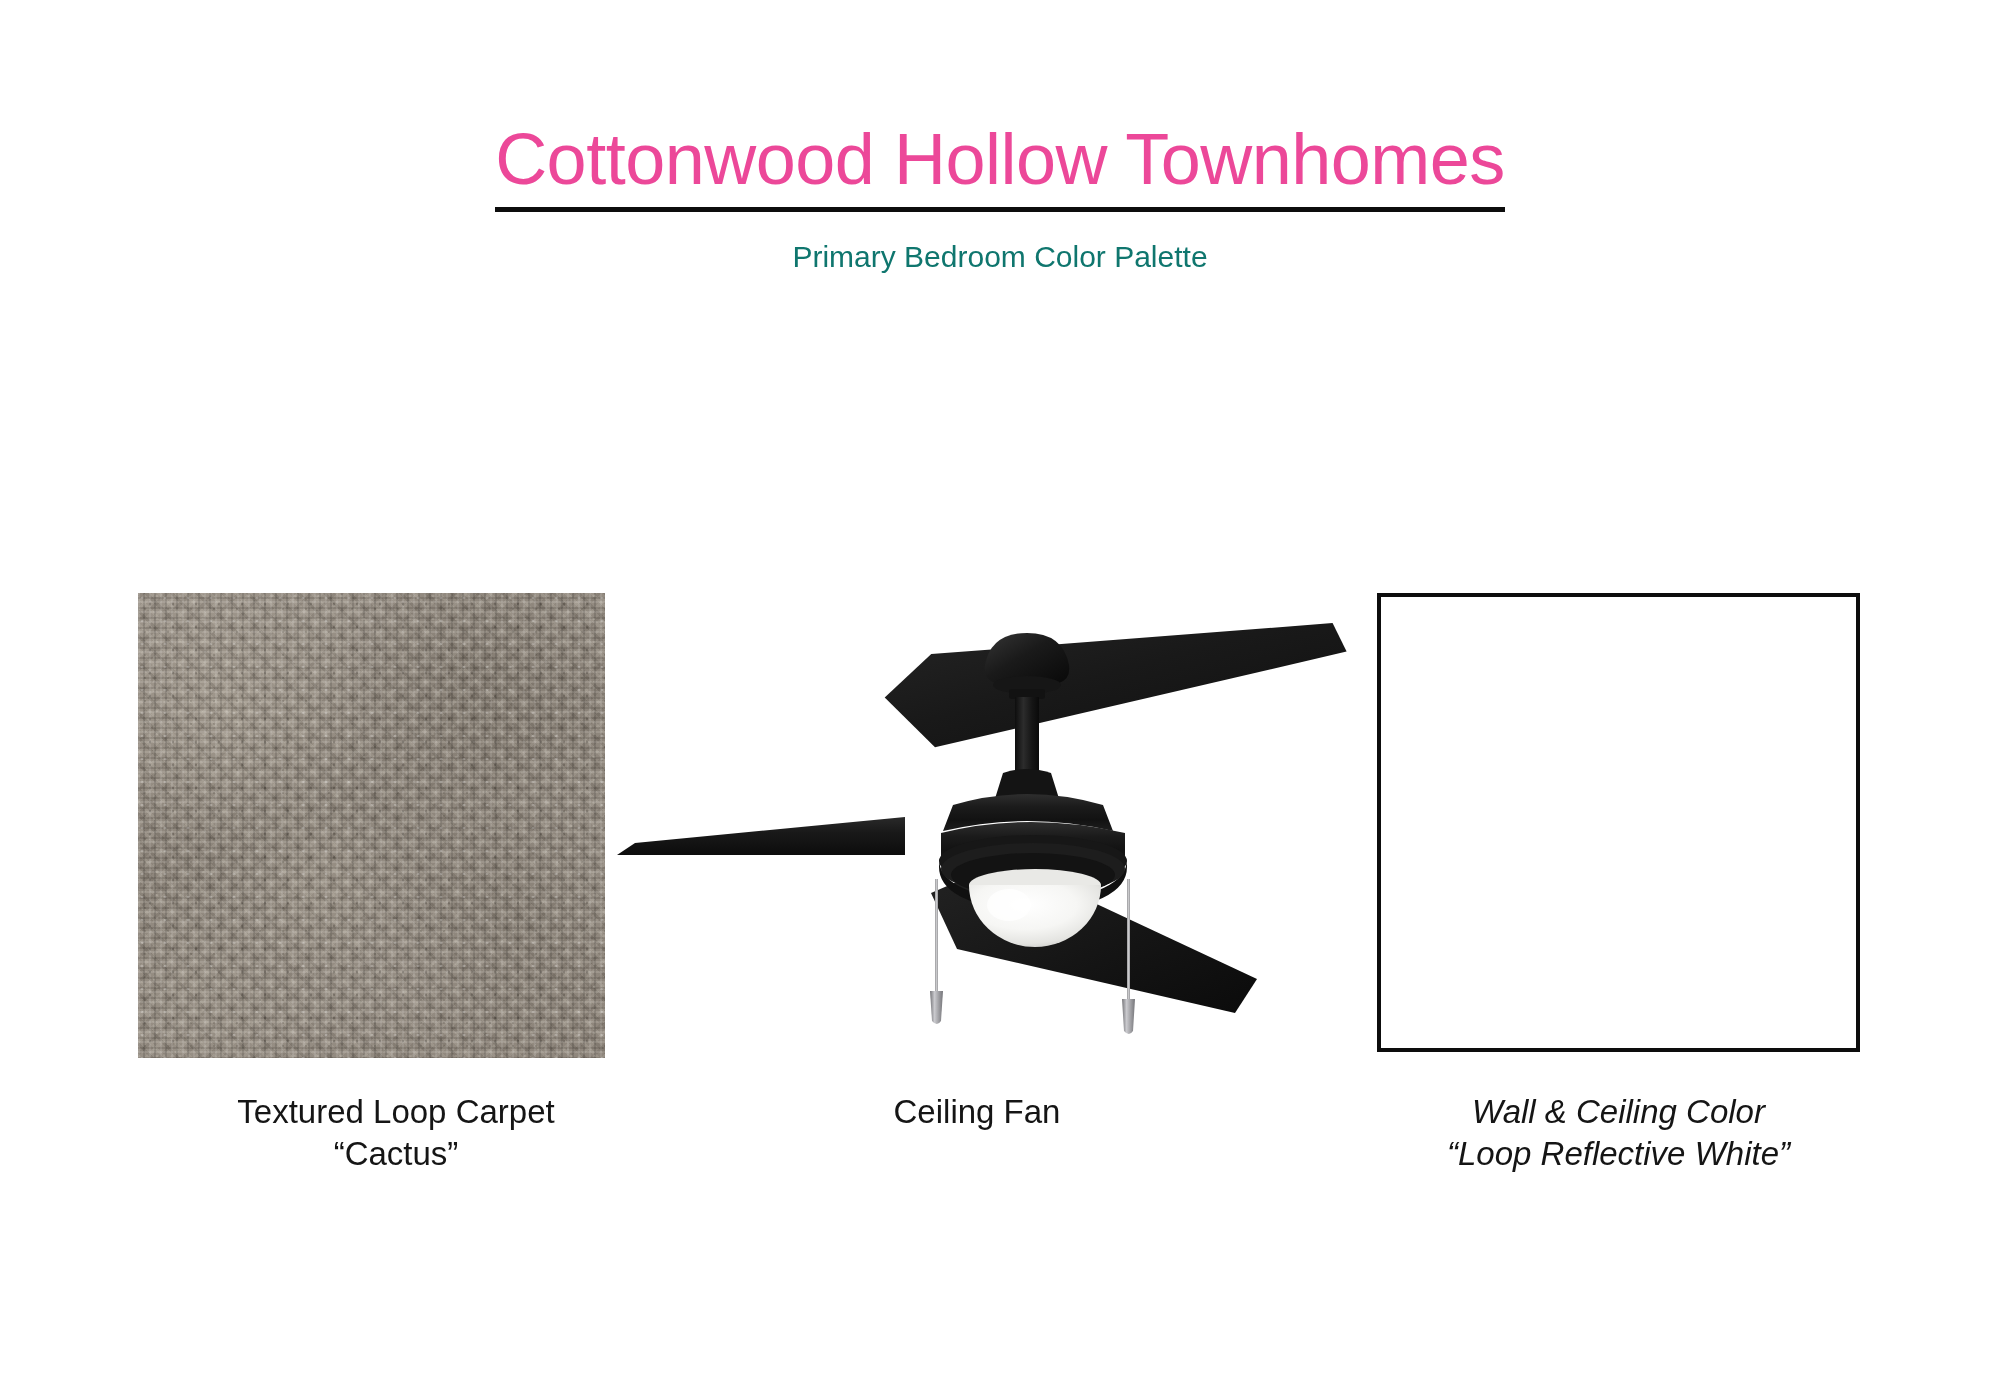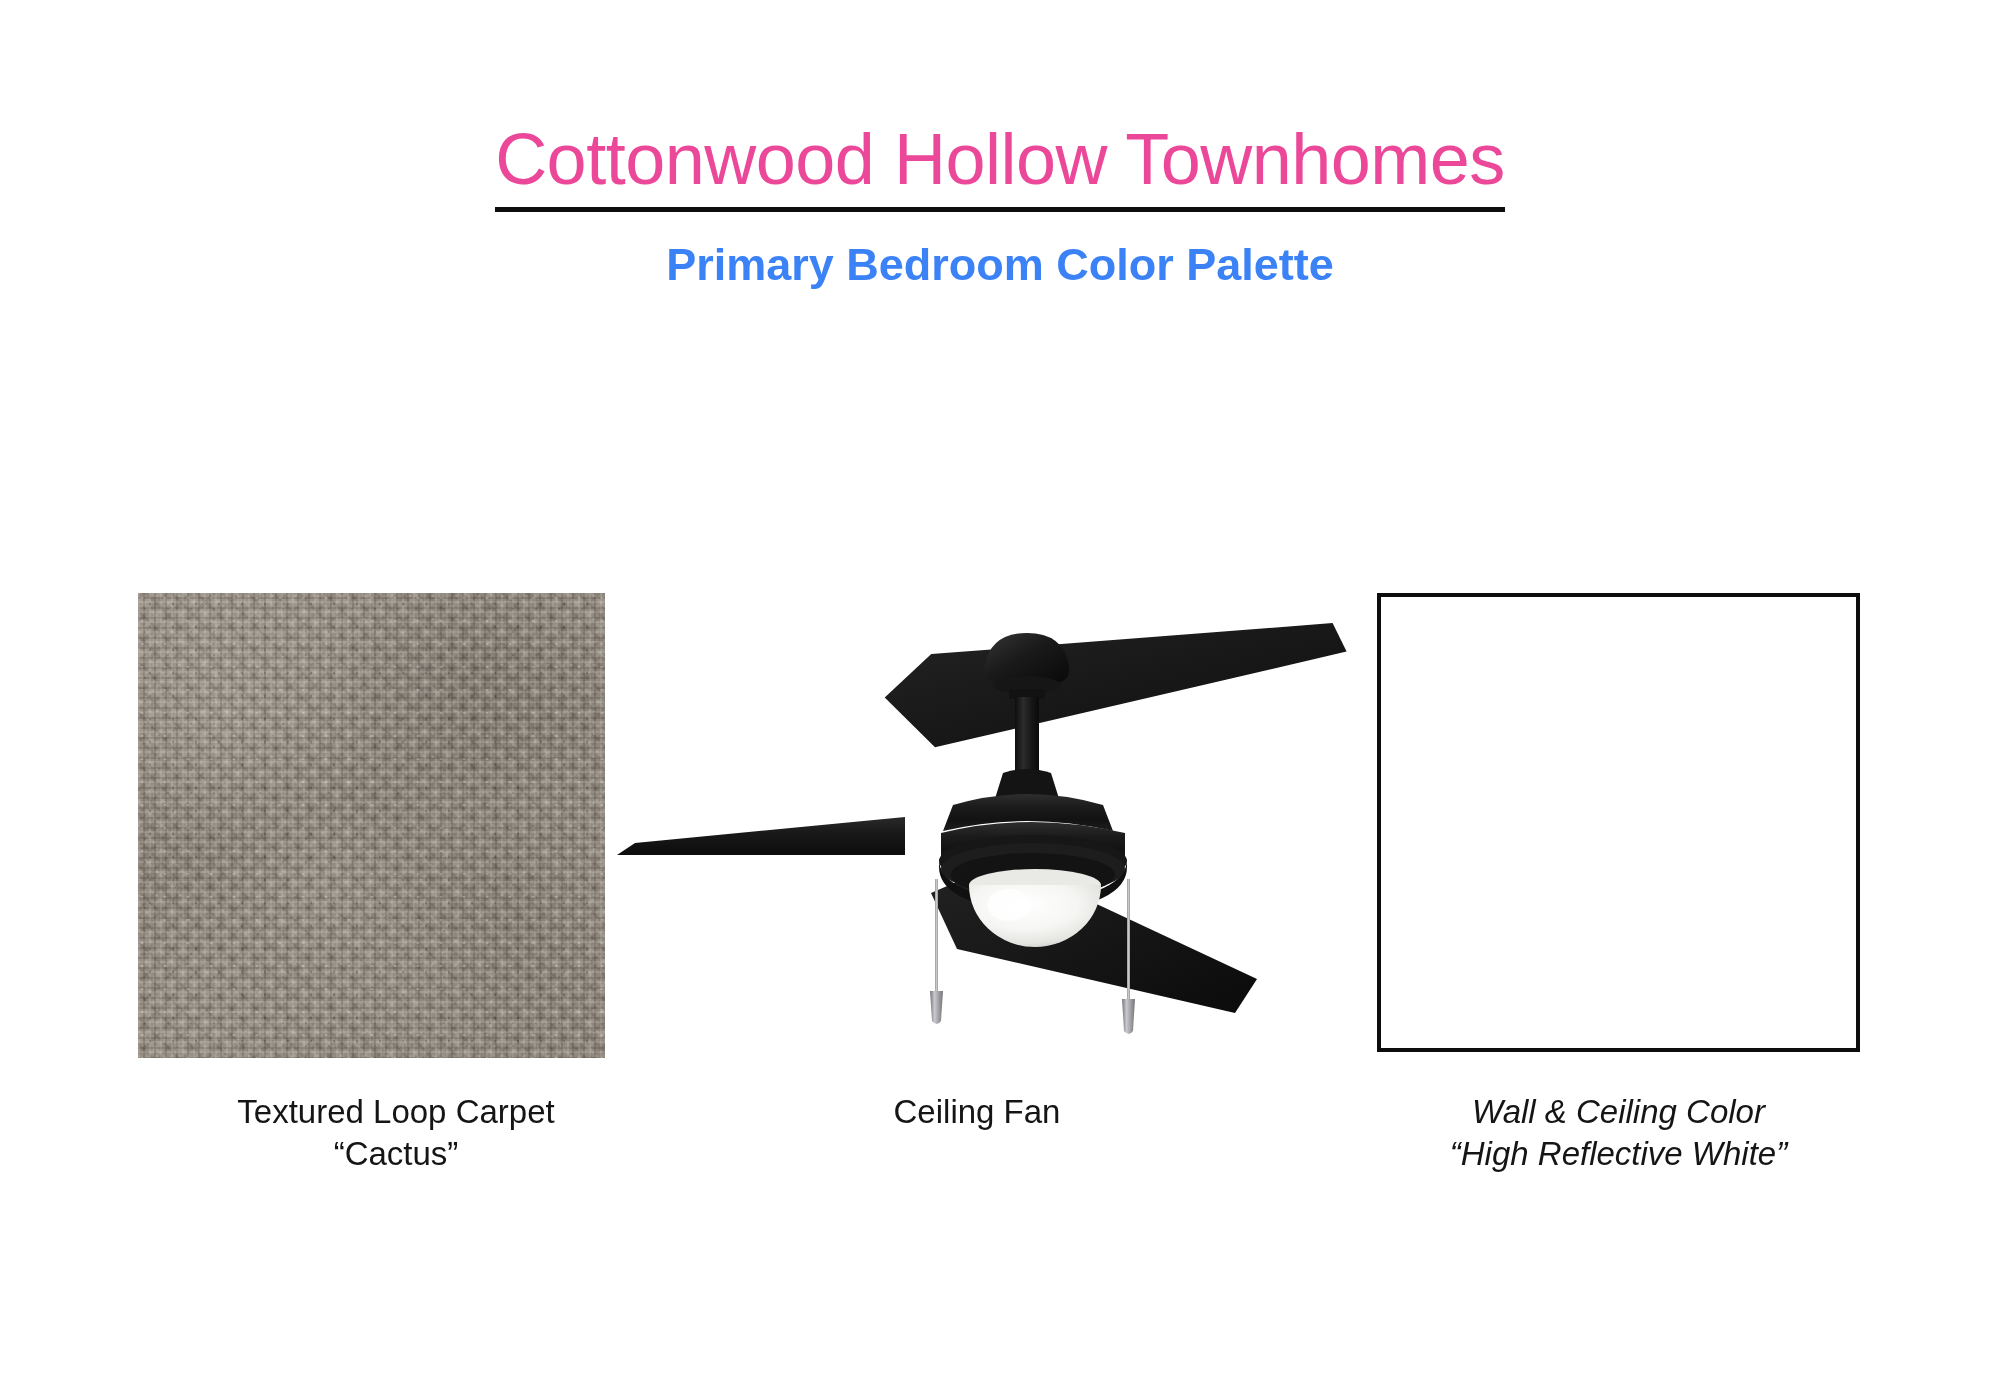--- a/index.html
+++ b/index.html
@@ -32,25 +32,25 @@
     font-weight: 400;
     letter-spacing: -0.5px;
     line-height: 1.1;
     color: #ec4899;
     padding-bottom: 8px;
     border-bottom: 5px solid #0d0d0d;
     white-space: nowrap;
   }
   .deck-subtitle {
     margin-top: 28px;
-    font-size: 45px;
-    font-weight: 700;
+    font-size: 30px;
+    font-weight: 400;
     letter-spacing: 0px;
     line-height: 1.1;
-    color: #3b82f6;
+    color: #0f766e;
   }
 
   
   .palette-row {
     position: absolute;
     top: 593px;
     left: 0;
     width: 2000px;
     height: 660px;
   }
@@ -281,17 +281,17 @@
     </div>
     <div class="swatch-caption" id="cap-fan">
       <span class="cap-line">Ceiling Fan</span>
     </div>
   </div>
 
   <div class="palette-item" id="item-wall">
     <div class="wall-swatch"></div>
     <div class="swatch-caption" id="cap-wall">
       <span class="cap-line">Wall &amp; Ceiling Color</span>
-      <span class="cap-line">“High Reflective White”</span>
+      <span class="cap-line">“Loop Reflective White”</span>
     </div>
   </div>
 
 </div>
 
 </body></html>

